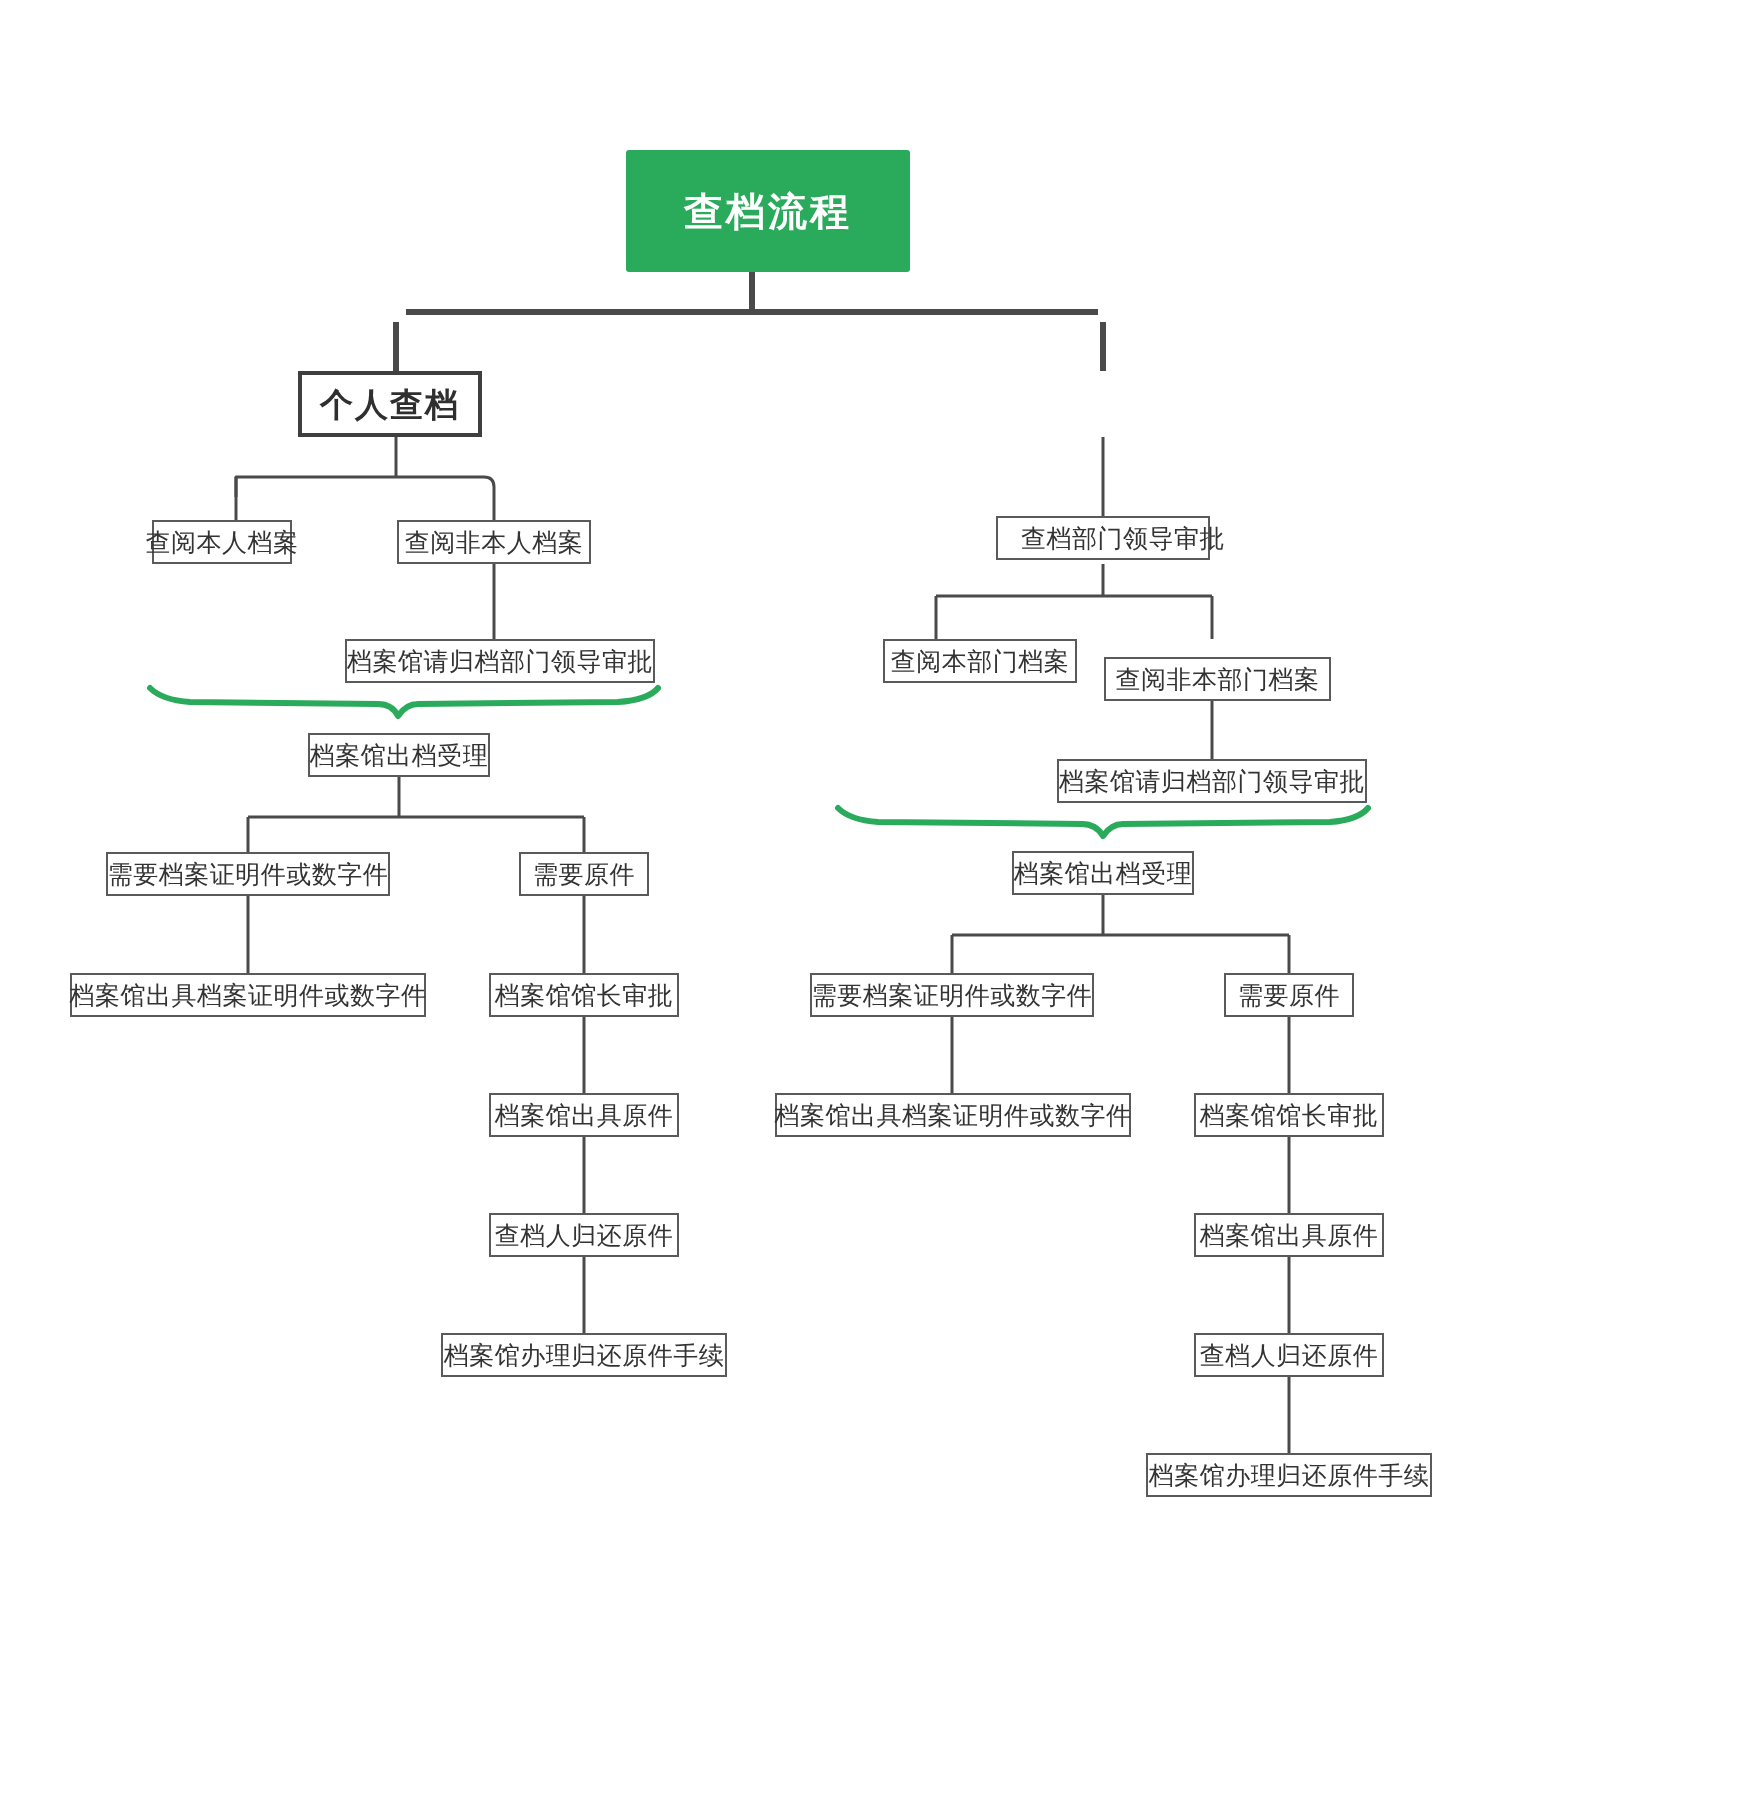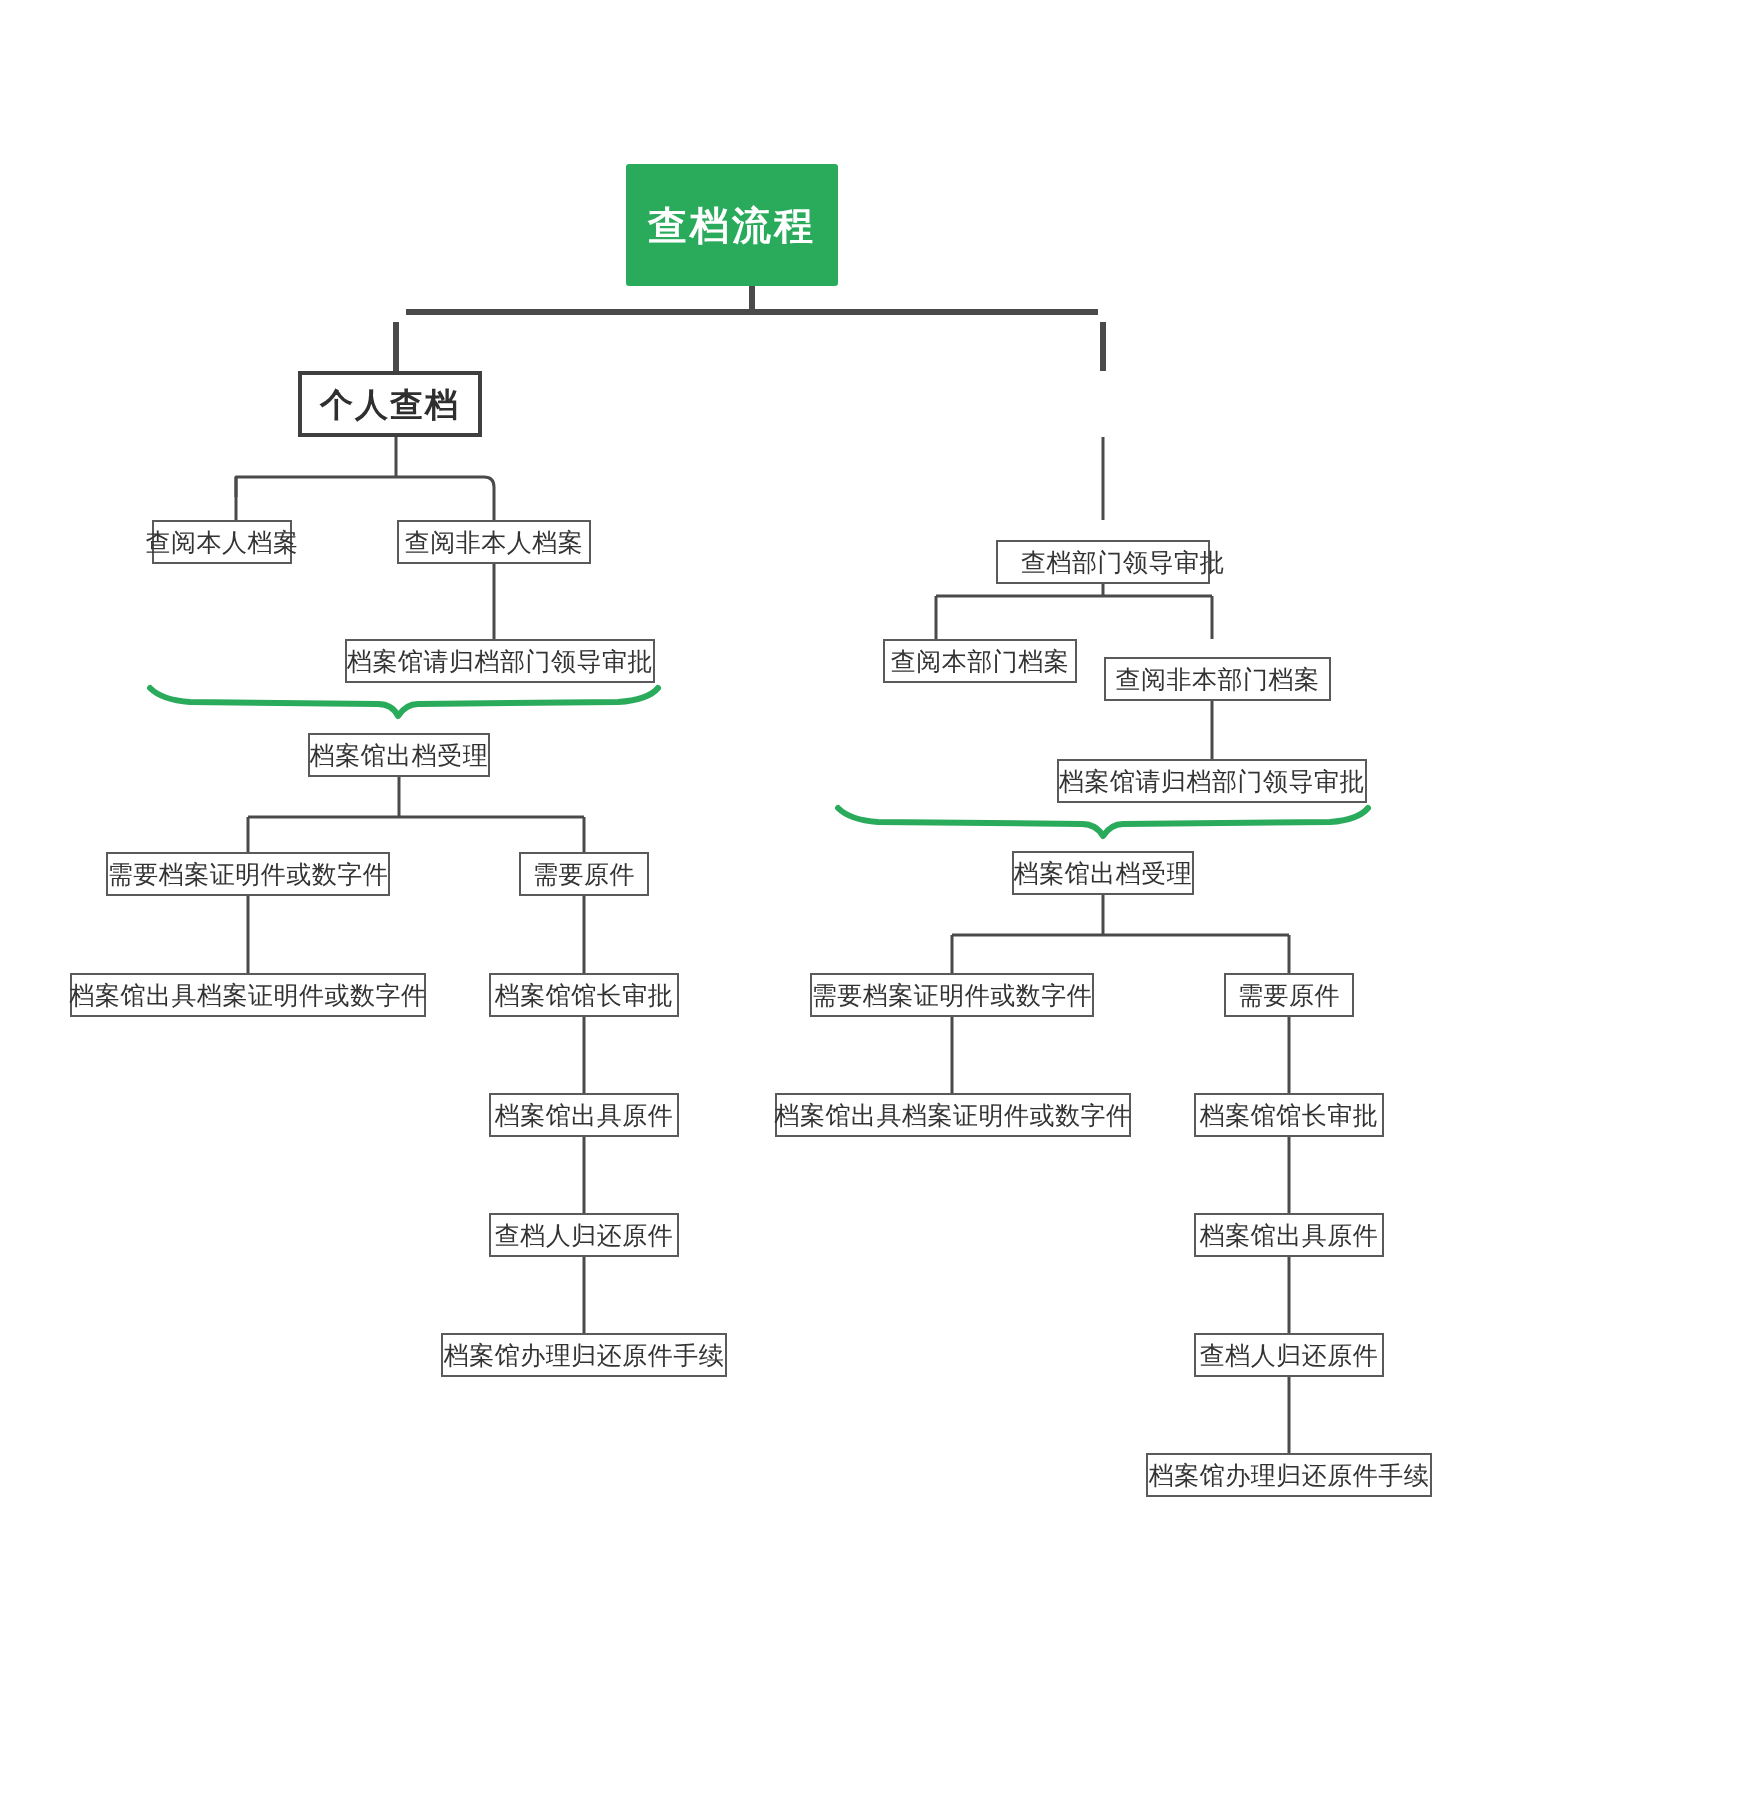--- a/index.html
+++ b/index.html
@@ -109,21 +109,21 @@
       <path d="M1289,1257 L1289,1333"></path>
       <path d="M1289,1377 L1289,1453"></path>
     </g>
 
     <g fill="none" stroke="#2aaa5b" stroke-width="6" stroke-linecap="round" stroke-linejoin="round">
       <path d="M150,688 Q162,700 190,702 L378,704 Q392,704 398,716 Q406,704 418,704 L618,702 Q648,700 658,688"></path>
       <path d="M838,808 Q850,820 878,822 L1082,824 Q1096,824 1103,836 Q1111,824 1123,824 L1330,822 Q1358,820 1368,808"></path>
     </g>
   </svg>
 
-  <div class="node root" style="left:626px;top:164px;width:212px;height:122px;">
+  <div class="node root" style="left:626px;top:150px;width:284px;height:122px;">
     <span>查档流程</span>
   </div>
 
   <div class="node branch" style="left:298px;top:371px;width:184px;height:66px;">
     <span>个人查档</span>
   </div>
 
   <div class="node plain" style="left:152px;top:520px;width:140px;height:44px;">
     <span>查阅本人档案</span>
   </div>
@@ -151,21 +151,21 @@
   <div class="node plain" style="left:489px;top:1093px;width:190px;height:44px;">
     <span>档案馆出具原件</span>
   </div>
   <div class="node plain" style="left:489px;top:1213px;width:190px;height:44px;">
     <span>查档人归还原件</span>
   </div>
   <div class="node plain" style="left:441px;top:1333px;width:286px;height:44px;">
     <span>档案馆办理归还原件手续</span>
   </div>
 
-  <div class="node plain" style="left:996px;top:540px;width:214px;height:44px;padding-left:40px;">
+  <div class="node plain" style="left:996px;top:516px;width:214px;height:44px;padding-left:40px;">
     <span>查档部门领导审批</span>
   </div>
   <div class="node plain" style="left:839px;top:639px;width:194px;height:44px;margin-left:44px;">
     <span>查阅本部门档案</span>
   </div>
   <div class="node plain" style="left:1104px;top:639px;width:227px;height:44px;margin-top:18px;">
     <span>查阅非本部门档案</span>
   </div>
   <div class="node plain" style="left:1057px;top:759px;width:310px;height:44px;">
     <span>档案馆请归档部门领导审批</span>

